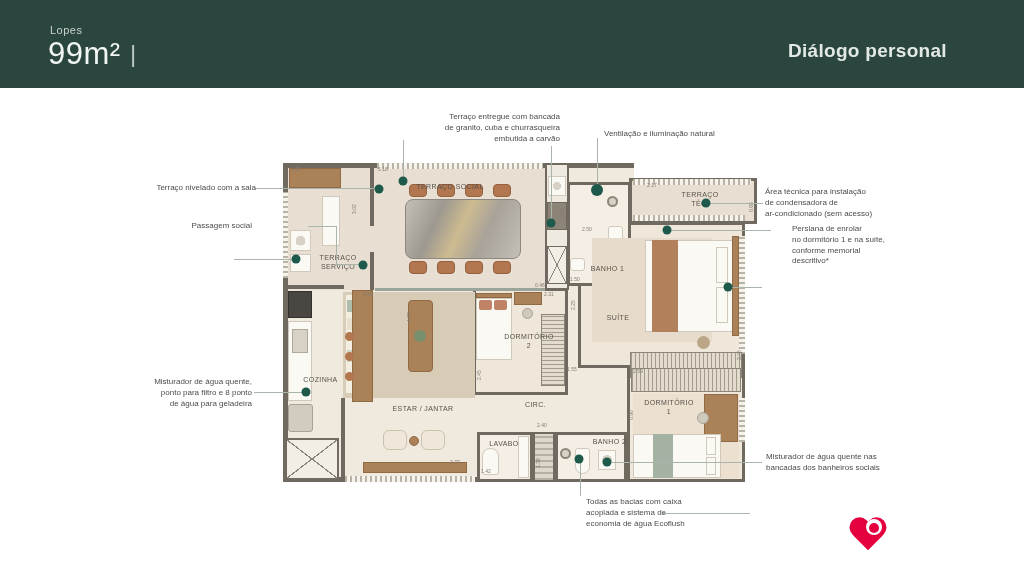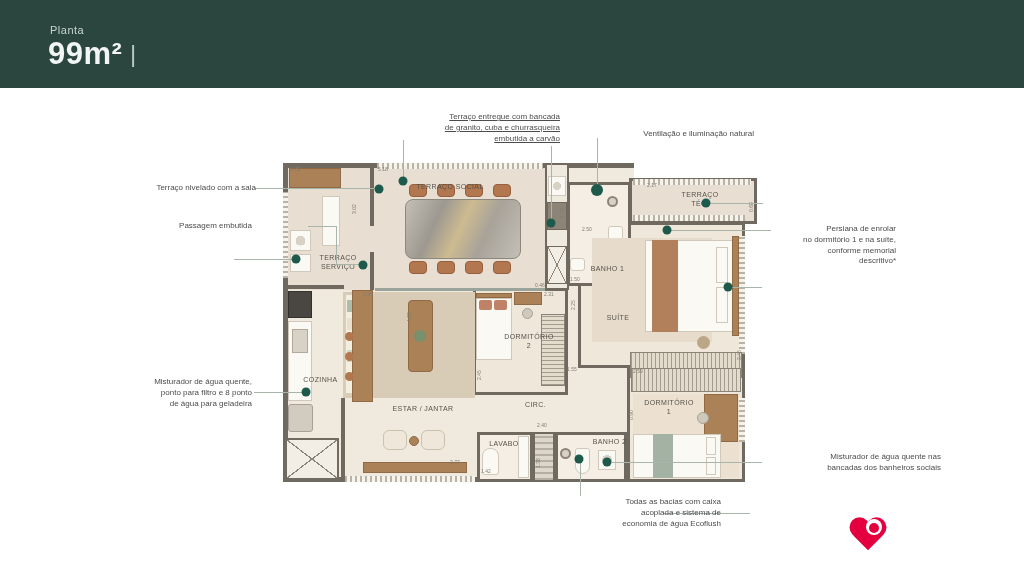--- a/index.html
+++ b/index.html
@@ -1,25 +1,25 @@
 <!DOCTYPE html>
 <html><head>
 <meta charset="utf-8">
 <style>
   html,body{margin:0;padding:0;background:#fff;font-family:"Liberation Sans",sans-serif;}
   #stage{position:relative;width:1024px;height:575px;background:#fff;overflow:hidden;}
   
   #hdr{position:absolute;left:0;top:0;width:1024px;height:88px;}
   .h-eyebrow{position:absolute;left:50px;top:24px;font-size:11px;letter-spacing:.5px;color:#c9d4cf;}
-  .h-area{position:absolute;left:48px;top:36px;font-size:31px;font-weight:700;color:#f1f5f3;letter-spacing:.5px;}
+  .h-area{position:absolute;left:48px;top:36px;font-size:31px;font-weight:400;color:#f1f5f3;letter-spacing:.5px;}
   .h-sep{position:absolute;left:130px;top:40px;font-size:24px;font-weight:100;color:#b9c6c1;}
   .h-sub{position:absolute;left:146px;top:46px;font-size:17.5px;color:#e7edeb;letter-spacing:.3px;}
   .h-brand{position:absolute;left:788px;top:40px;font-size:19px;font-weight:600;color:#e2e9e6;letter-spacing:.3px;}
   
-  .ann{position:absolute;font-size:8px;line-height:1.35;color:#4c4c4c;white-space:pre-line;text-align:right;}
+  .ann{position:absolute;font-size:8px;line-height:1.35;color:#4c4c4c;white-space:pre-line;}
   .ar{text-align:right;} .ac{text-align:center;}
   .hl{position:absolute;height:1px;background:#a9b4aa;}
   .vl{position:absolute;width:1px;background:#a9b4aa;}
   .dot{position:absolute;width:9px;height:9px;border-radius:50%;background:#1d5a4b;transform:translate(-50%,-50%);}
   
   .room{position:absolute;box-sizing:border-box;border:3px solid #6f6960;}
   .fur{position:absolute;box-sizing:border-box;}
   .wall{position:absolute;background:#6f6960;}
   .wd{background:#ab8157;border:1px solid #8f6a45;}
   .wh{background:#fbf9f4;border:1px solid #cfc8bb;}
@@ -42,23 +42,24 @@
   .heart::after{left:0;transform:rotate(45deg);transform-origin:100% 100%;}
   .heart .cut{position:absolute;left:18px;top:1px;width:16px;height:16px;background:#fff;border-radius:50%;z-index:2;}
   .heart .hd{position:absolute;left:21px;top:5px;width:10px;height:10px;background:#e4003f;border-radius:50%;z-index:3;}
 </style>
 </head>
 <body>
 
 <div id="stage">
 
   <div id="hdr" style="background:#2b463f;">
-    <div class="h-eyebrow">Planta</div>
+    <div class="h-eyebrow">Lopes</div>
     <div class="h-area">99m²</div>
     <div class="h-sep">|</div>
+    <div class="h-brand">Diálogo personal</div>
   </div>
 
   <div class="room" style="left:283px;top:163px;width:462px;height:319px;border-width:5px;background:#f0e9de;"></div>
   <div class="fur" style="left:288px;top:168px;width:257px;height:122px;background:#e8dfd2;"></div>
   <div class="fur" style="left:634px;top:160px;width:111px;height:18px;background:#fff;"></div>
 
   <div class="room" style="left:578px;top:222px;width:167px;height:146px;background:#efe7da;"></div>
   <div class="room" style="left:567px;top:182px;width:64px;height:104px;background:#f4eee4;"></div>
   <div class="room" style="left:545px;top:163px;width:24px;height:127px;border-width:2px;background:#eeeae0;"></div>
   <div class="room" style="left:629px;top:178px;width:128px;height:46px;background:#e8dfd2;"></div>
@@ -219,30 +220,33 @@
   <div class="hl" style="left:234px;top:259px;width:58px;"></div>
   <div class="dot" style="left:296px;top:259px;"></div>
   <div class="hl" style="left:254px;top:392px;width:48px;"></div>
   <div class="dot" style="left:306px;top:392px;"></div>
   <div class="hl" style="left:612px;top:462px;width:150px;"></div>
   <div class="dot" style="left:607px;top:462px;"></div>
   <div class="vl" style="left:580px;top:463px;height:33px;"></div>
   <div class="dot" style="left:579px;top:459px;"></div>
   <div class="hl" style="left:663px;top:513px;width:87px;"></div>
 
-  <div class="ann ar" style="left:420px;top:112px;width:140px;text-decoration:underline;">Terraço entregue com bancada
+  <div class="ann ar" style="left:420px;top:112px;width:140px;">Terraço entregue com bancada
 de granito, cuba e churrasqueira
 embutida a carvão</div>
   <div class="ann" style="left:604px;top:129px;width:150px;">Ventilação e iluminação natural</div>
-  <div class="ann" style="left:736px;top:224px;width:160px;">Persiana de enrolar
+  <div class="ann" style="left:765px;top:187px;width:175px;">Área técnica para instalação
+de condensadora de
+ar-condicionado (sem acesso)</div>
+  <div class="ann" style="left:792px;top:224px;width:160px;">Persiana de enrolar
 no dormitório 1 e na suíte,
 conforme memorial
 descritivo*</div>
   <div class="ann ar" style="left:112px;top:183px;width:144px;">Terraço nivelado com a sala</div>
-  <div class="ann ar" style="left:108px;top:221px;width:144px;">Passagem embutida</div>
+  <div class="ann ar" style="left:108px;top:221px;width:144px;">Passagem social</div>
   <div class="ann ar" style="left:110px;top:377px;width:142px;">Misturador de água quente,
 ponto para filtro e 8 ponto
 de água para geladeira</div>
   <div class="ann" style="left:766px;top:452px;width:175px;">Misturador de água quente nas
 bancadas dos banheiros sociais</div>
   <div class="ann" style="left:586px;top:497px;width:135px;">Todas as bacias com caixa
 acoplada e sistema de
 economia de água Ecoflush</div>
 
   <div class="heart">

